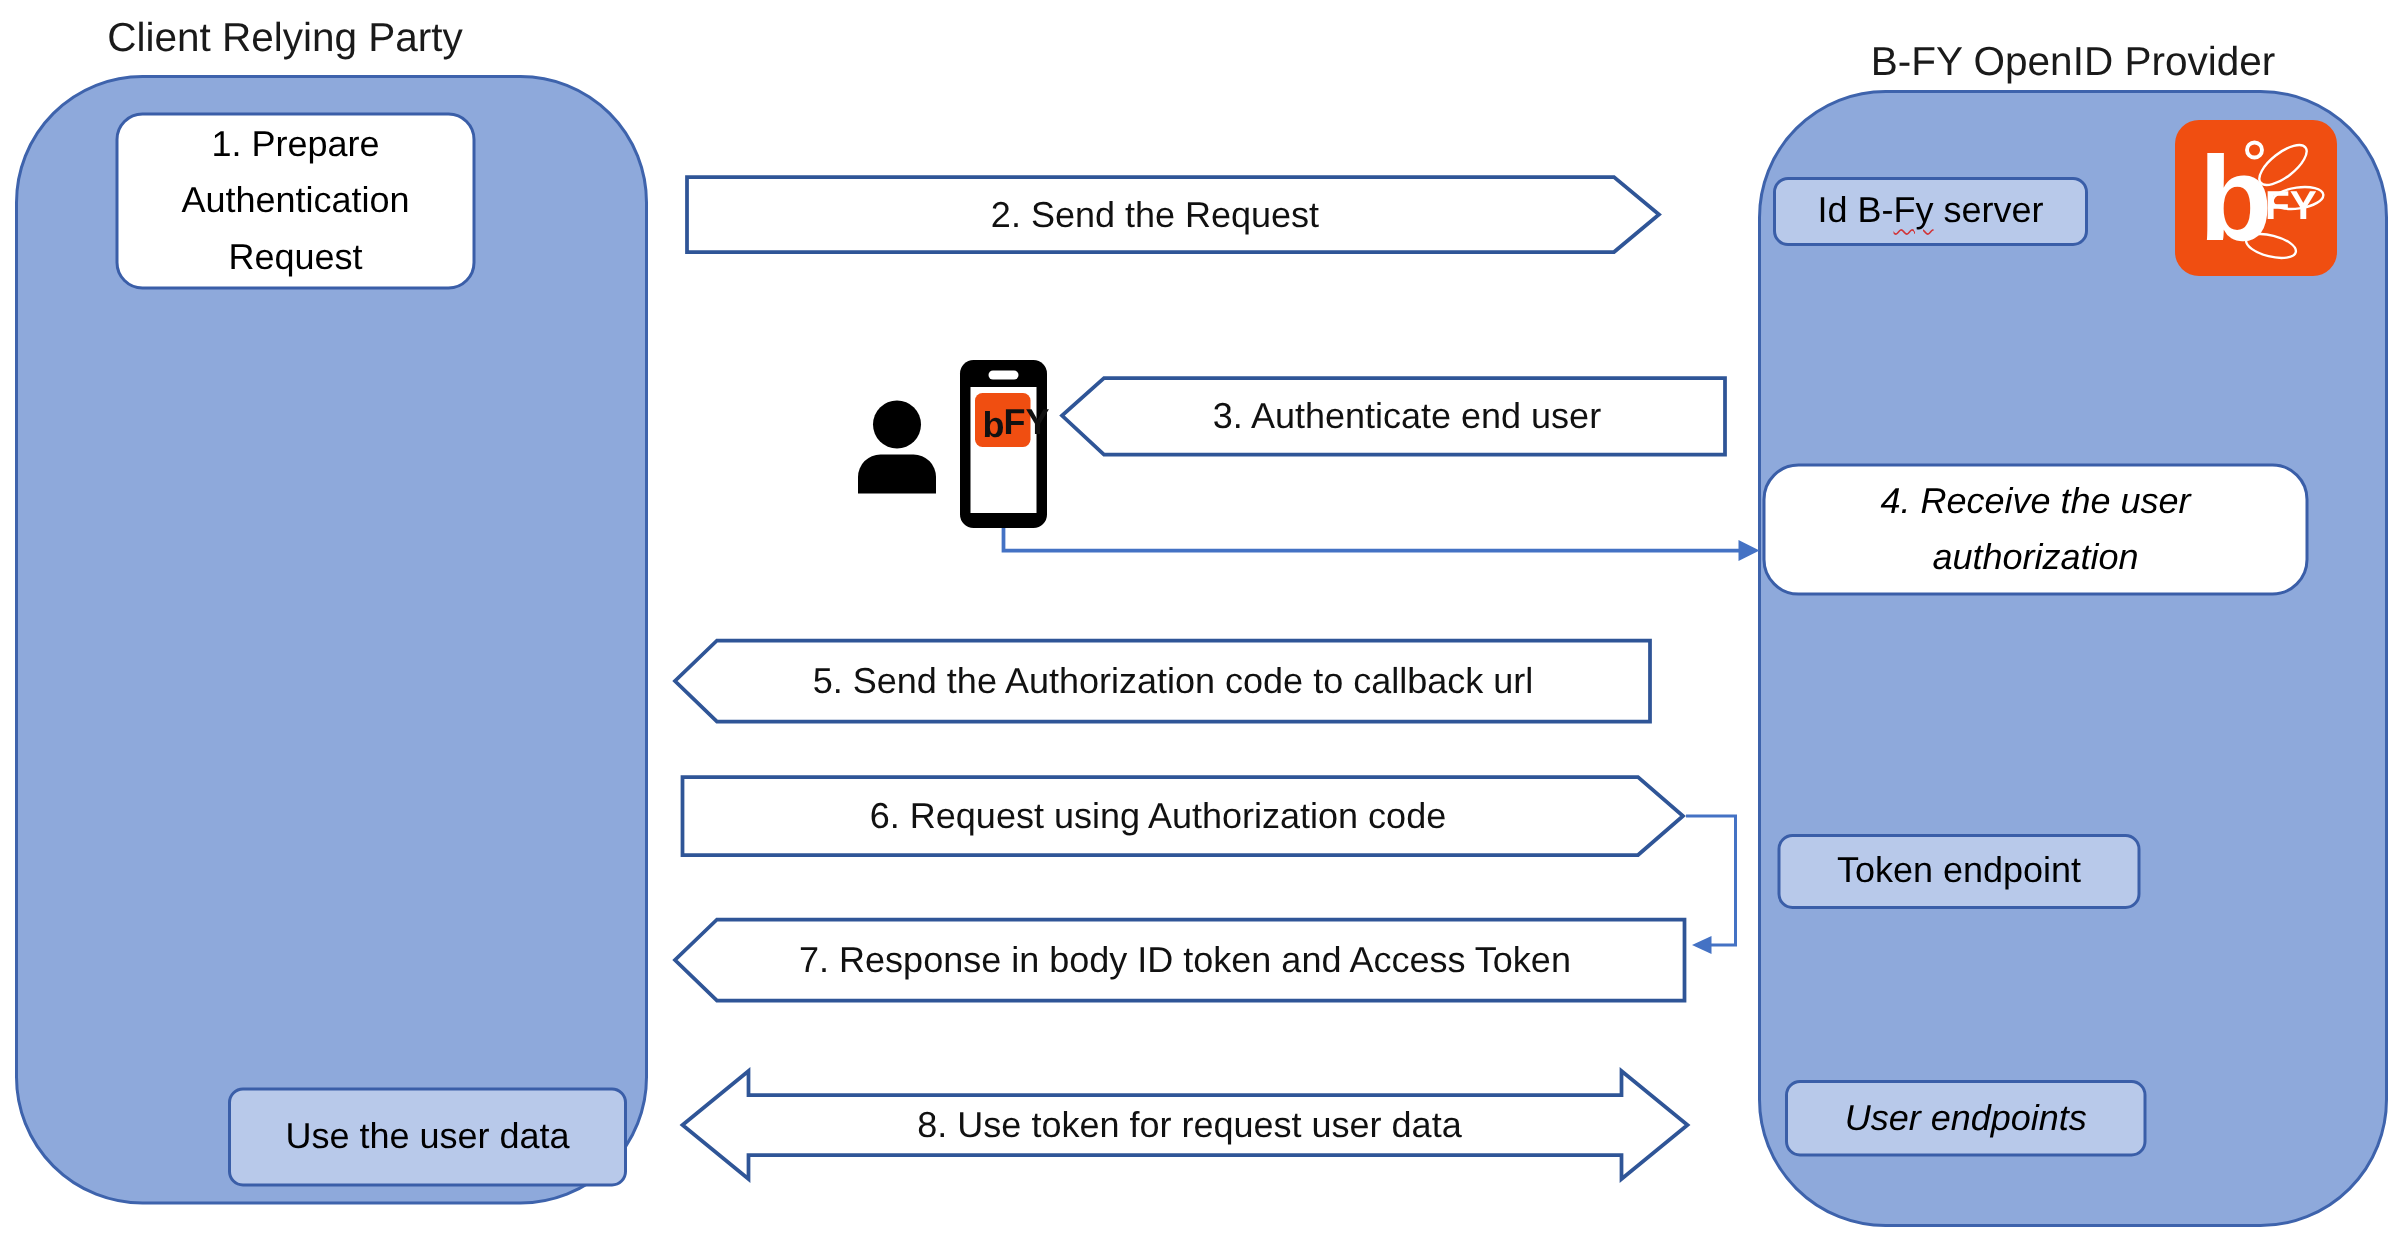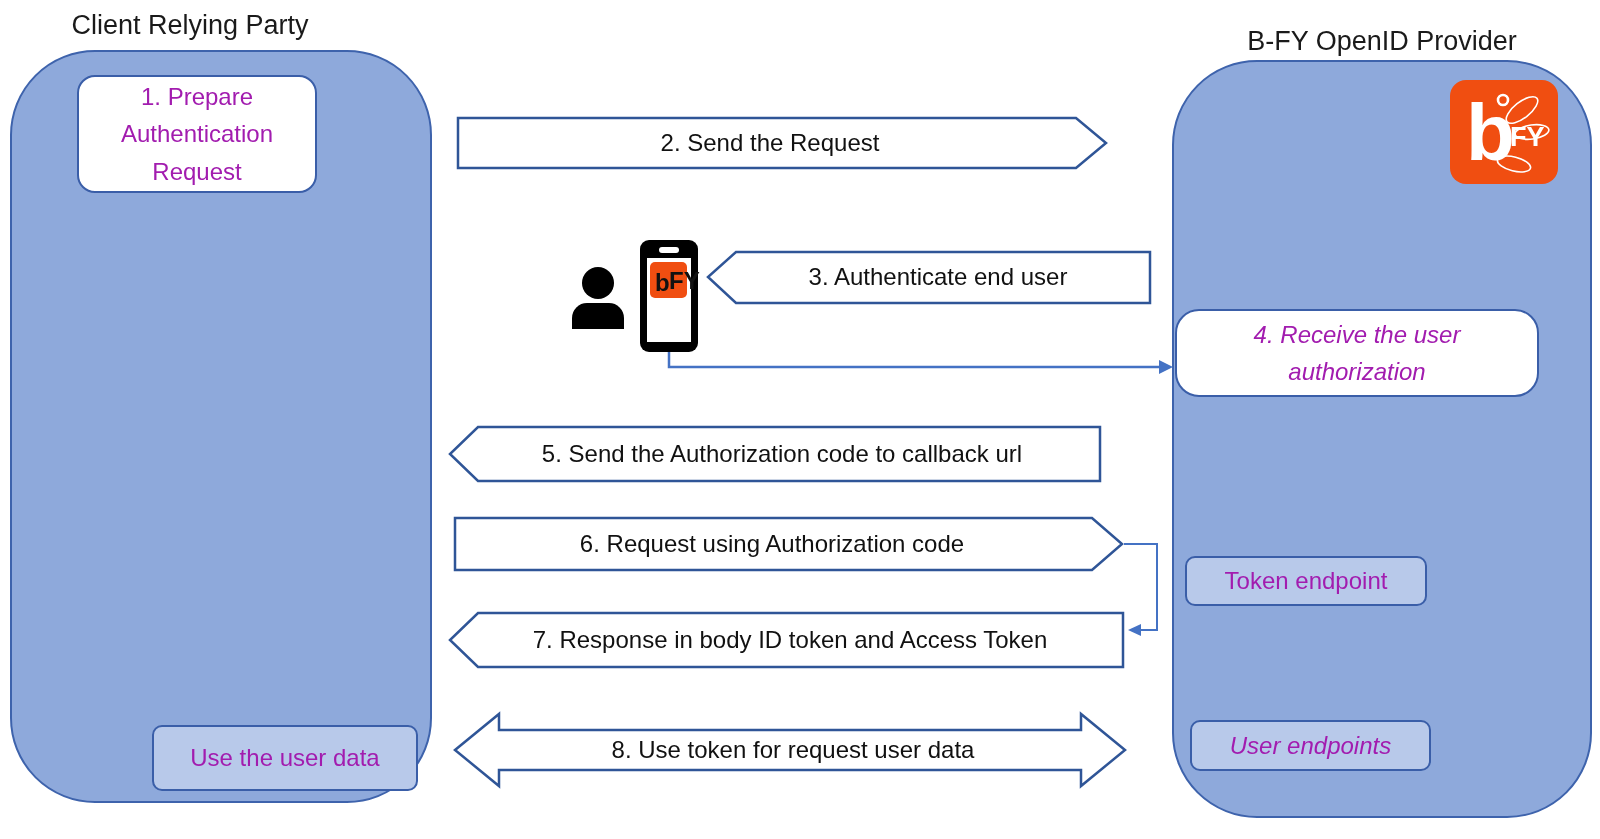--- a/index.html
+++ b/index.html
@@ -9,21 +9,21 @@
   }
   .panel{
     position:absolute;background:#8EA9DB;border:2.5px solid #3E63AC;border-radius:85px;
     box-sizing:border-box;
   }
   .panel-title{
     position:absolute;font-size:27px;color:#1a1a1a;text-align:center;white-space:nowrap;
   }
   .node{
     position:absolute;box-sizing:border-box;display:flex;align-items:center;justify-content:center;
-    text-align:center;font-size:24px;color:#a21caf;
+    text-align:center;font-size:24px;color:#000000;
   }
   .white-node{background:#ffffff;border:2.5px solid #3A5EA8;border-radius:18px;line-height:1.55;padding:4px 10px;}
   .light-node{background:#B8C9EA;border:2px solid #3A5EA8;border-radius:10px;white-space:nowrap;}
   .overlay{position:absolute;left:0;top:0;width:1600px;height:839px;}
   .overlay text{font-family:"Liberation Sans", sans-serif;font-size:24px;fill:#111;}
   .logo{
     position:absolute;left:1450px;top:80px;width:108px;height:104px;background:#F04E11;
     border-radius:16px;overflow:hidden;
   }
   .wavy{text-decoration:underline wavy #D13438;text-decoration-thickness:1px;text-underline-offset:4px;}
@@ -36,20 +36,23 @@
   <div class="panel-title" style="left:1172px;top:26px;width:420px;">B-FY OpenID Provider</div>
   <div class="panel-title" style="left:10px;top:10px;width:360px;">Client Relying Party</div>
 
   <div class="panel" style="left:10px;top:50px;width:422px;height:753px;"></div>
 
   <div class="panel" style="left:1172px;top:60px;width:420px;height:758px;"></div>
 
   <div class="node white-node" style="left:77px;top:75px;width:240px;height:118px;">1. Prepare Authentication Request</div>
   <div class="node light-node" style="left:152px;top:725px;width:266px;height:66px;">Use the user data</div>
 
+  <div class="node light-node" style="left:1182px;top:118px;width:210px;height:46px;">
+    <span><span>Id B-</span><span class="wavy">Fy</span><span> server</span></span>
+  </div>
   <div class="node white-node" style="left:1175px;top:309px;width:364px;height:88px;border-radius:24px;font-style:italic;">4. Receive the user authorization</div>
   <div class="node light-node" style="left:1185px;top:556px;width:242px;height:50px;">Token endpoint</div>
   <div class="node light-node" style="left:1190px;top:720px;width:241px;height:51px;font-style:italic;">User endpoints</div>
 
   <div class="logo">
     <svg width="108" height="104" viewBox="0 0 108 104">
       <ellipse cx="72" cy="30" rx="19" ry="8" fill="none" stroke="#ffffff" stroke-width="1.6" transform="rotate(-38 72 30)"></ellipse>
       <ellipse cx="82" cy="52" rx="17" ry="7" fill="none" stroke="#ffffff" stroke-width="1.6" transform="rotate(-8 82 52)"></ellipse>
       <ellipse cx="64" cy="84" rx="17" ry="7" fill="none" stroke="#ffffff" stroke-width="1.6" transform="rotate(14 64 84)"></ellipse>
       <circle cx="53" cy="20" r="5" fill="none" stroke="#ffffff" stroke-width="2.6"></circle>

